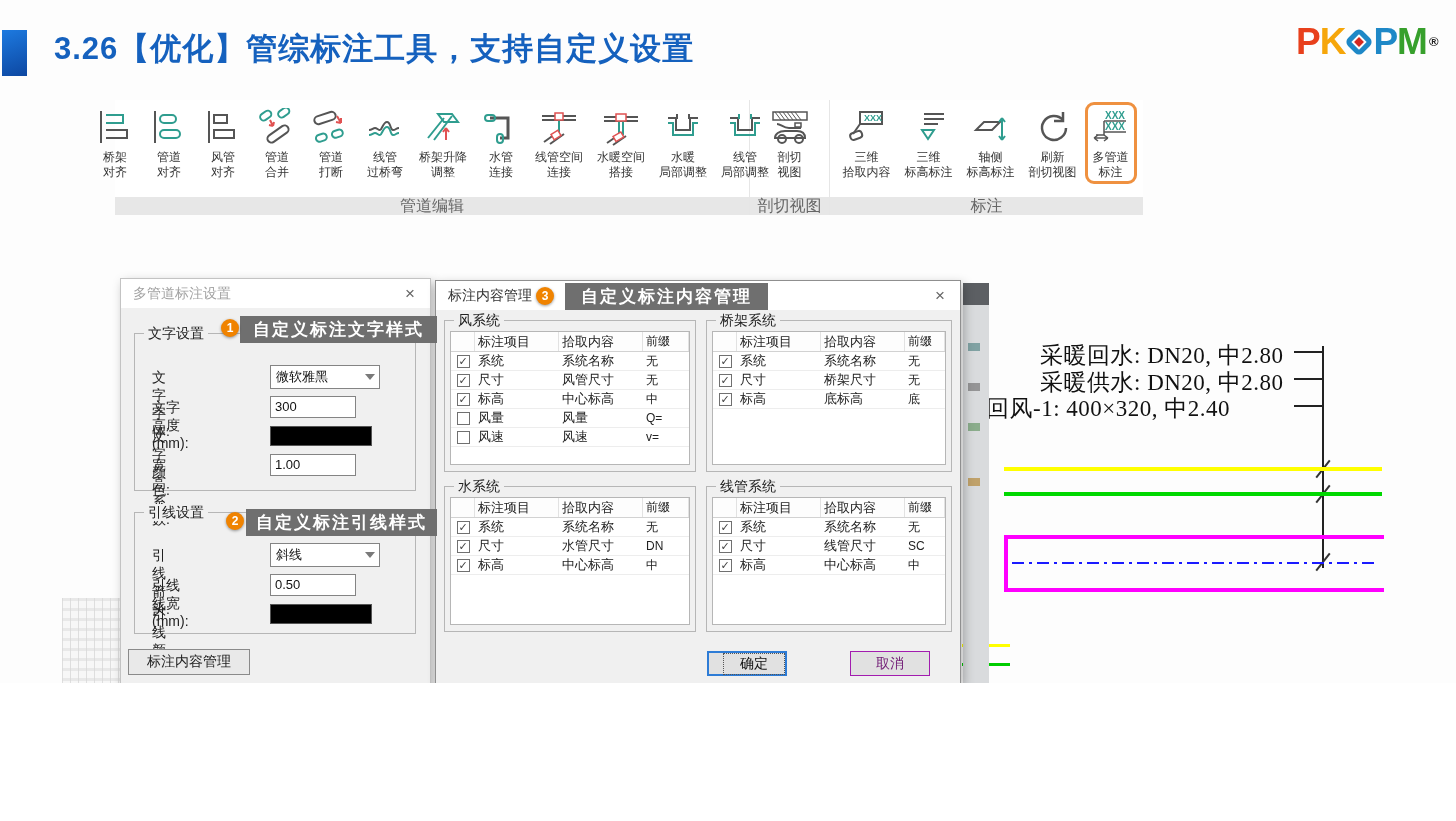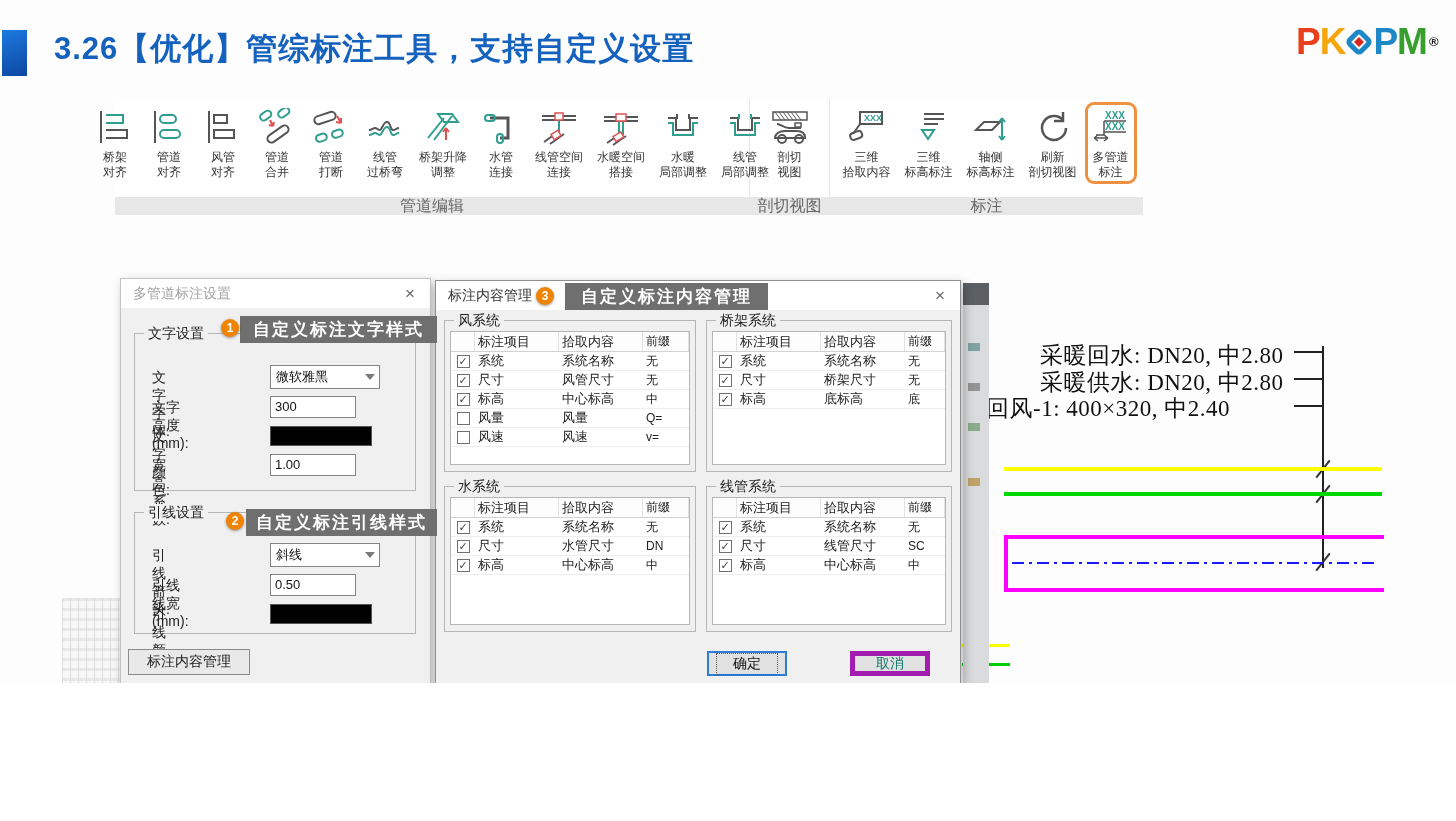--- a/index.html
+++ b/index.html
@@ -72,24 +72,24 @@
   .trow { display:flex; height:19px; border-bottom:1px solid #ededed; align-items:center; }
   .trow.thead { height:20px; border-bottom:1px solid #d2d2d2; background:#fdfdfd; }
   .tcell { padding:0 3px; overflow:hidden; white-space:nowrap; height:100%; display:flex; align-items:center; }
   .thead .tcell { border-right:1px solid #e2e2e2; }
   .c0 { width:24px; justify-content:center; }
   .c1 { width:84px; } .c2 { width:84px; } .c3 { flex:1; font-family:"Liberation Mono","DejaVu Sans Mono",monospace; font-size:12px; }
   .trow:not(.thead) .c1, .trow:not(.thead) .c2, .trow:not(.thead) .c3 { font-family:inherit; }
   .cb { width:13px; height:13px; border:1px solid #707070; background:#fff; font-size:11px;
     line-height:11px; text-align:center; color:#3f3f3f; }
   .btn-ok { position:absolute; left:707px; top:651px; width:80px; height:25px; background:#e1e1e1;
-    border:2px solid #2e7cd6; font-size:14px; color:#111; display:flex; align-items:center; justify-content:center; }
+    border:2px solid #2e7cd6; font-size:14px; color:#111; display:flex; align-items:center; justify-content:flex-end; }
   .btn-ok .inner { border:1px dotted #555; padding:1px 16px; }
   .btn-cancel { position:absolute; left:850px; top:651px; width:80px; height:25px; background:#e1e1e1;
-    border:5px solid #a21caf; font-size:14px; color:#0f766e; display:flex; align-items:center; justify-content:center; }
+    border:1px solid #a21caf; font-size:14px; color:#701a75; display:flex; align-items:center; justify-content:center; }
 
   
   .sliver { position:absolute; left:963px; top:283px; width:26px; height:408px;
     background:linear-gradient(180deg,#5c5f63 0 22px,#d9dbdd 22px 100%); z-index:4; }
   .sliver .mark { position:absolute; left:5px; width:12px; height:8px; opacity:.7; }
   .stub { position:absolute; height:3px; z-index:3; }
 
   
   .cad-text { position:absolute; font-family:"Liberation Serif","DejaVu Serif",serif;
     font-size:23px; color:#111; white-space:nowrap; letter-spacing:0.5px; }

